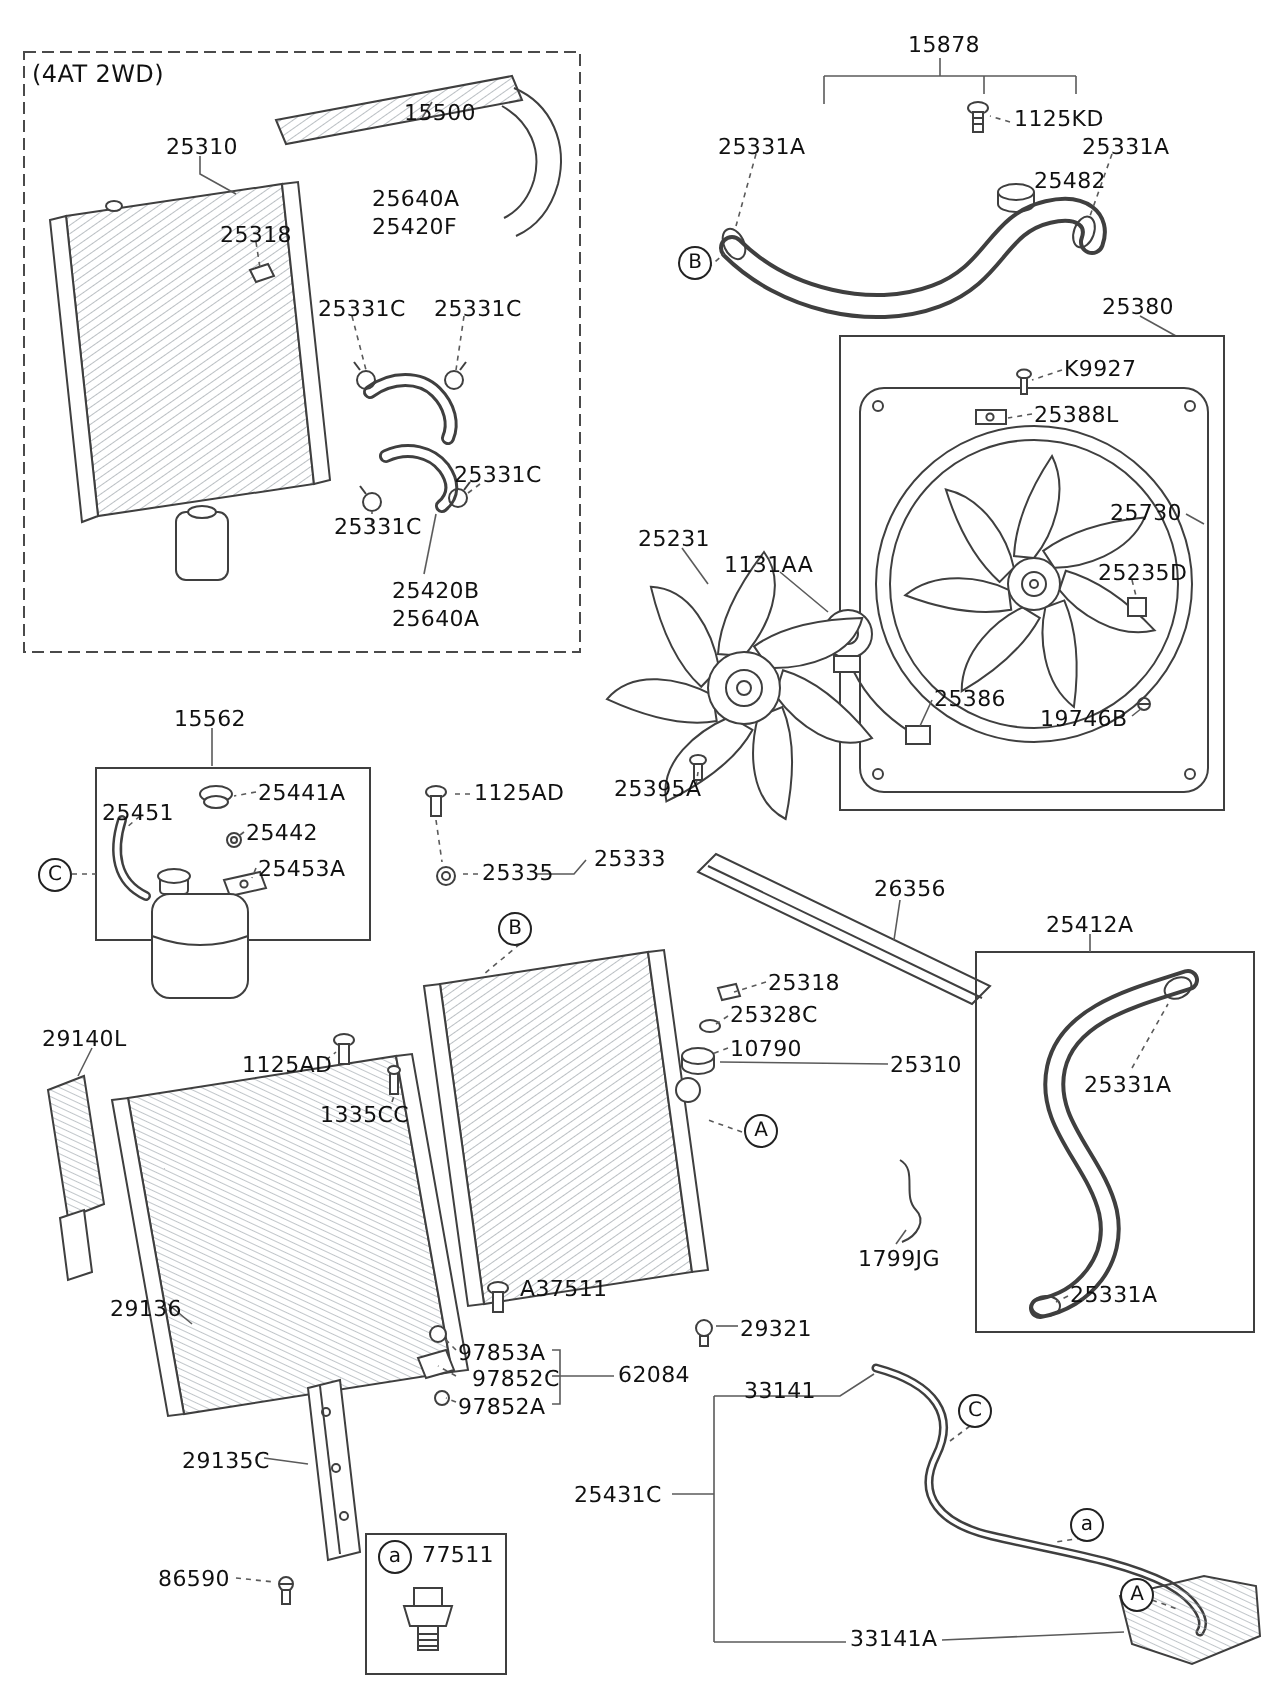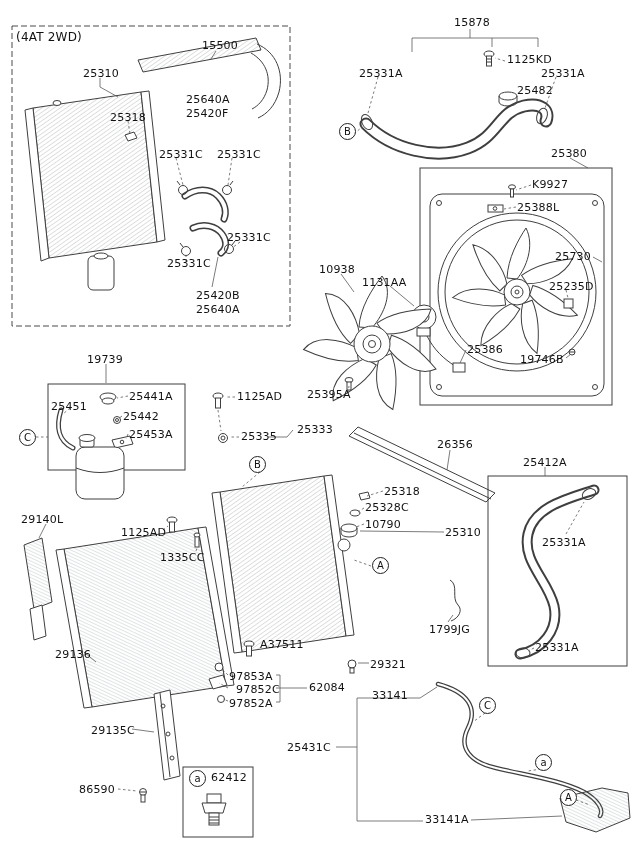--- a/index.html
+++ b/index.html
@@ -294,21 +294,21 @@
     <polygon class="fw" points="202,803 226,803 223,813 205,813"></polygon>
     <rect class="fw" x="209" y="813" width="10" height="12"></rect>
     <line class="ln" x1="209" y1="817" x2="219" y2="817"></line>
     <line class="ln" x1="209" y1="820" x2="219" y2="820"></line>
     <line class="ln" x1="209" y1="823" x2="219" y2="823"></line>
   </g>
 </svg>
 
   <span class="lbl variant" style="left:16px;top:30px">(4AT 2WD)</span>
 
-  <span class="lbl" style="left:202px;top:39px">15500</span>
+  <span class="lbl" style="left:202px;top:50px">15500</span>
   <span class="lbl" style="left:83px;top:67px">25310</span>
   <span class="lbl" style="left:110px;top:111px">25318</span>
   <span class="lbl" style="left:186px;top:93px">25640A</span>
   <span class="lbl" style="left:186px;top:107px">25420F</span>
   <span class="lbl" style="left:159px;top:148px">25331C</span>
   <span class="lbl" style="left:217px;top:148px">25331C</span>
   <span class="lbl" style="left:227px;top:231px">25331C</span>
   <span class="lbl" style="left:167px;top:257px">25331C</span>
   <span class="lbl" style="left:196px;top:289px">25420B</span>
   <span class="lbl" style="left:196px;top:303px">25640A</span>
@@ -316,27 +316,27 @@
   <span class="lbl" style="left:454px;top:16px">15878</span>
   <span class="lbl" style="left:507px;top:53px">1125KD</span>
   <span class="lbl" style="left:359px;top:67px">25331A</span>
   <span class="lbl" style="left:541px;top:67px">25331A</span>
   <span class="lbl" style="left:517px;top:84px">25482</span>
   <span class="lbl" style="left:551px;top:147px">25380</span>
   <span class="lbl" style="left:532px;top:178px">K9927</span>
   <span class="lbl" style="left:517px;top:201px">25388L</span>
   <span class="lbl" style="left:555px;top:250px">25730</span>
   <span class="lbl" style="left:549px;top:280px">25235D</span>
-  <span class="lbl" style="left:319px;top:263px">10938</span>
+  <span class="lbl" style="left:319px;top:263px">25231</span>
   <span class="lbl" style="left:362px;top:276px">1131AA</span>
   <span class="lbl" style="left:467px;top:343px">25386</span>
   <span class="lbl" style="left:520px;top:353px">19746B</span>
   <span class="lbl" style="left:307px;top:388px">25395A</span>
 
-  <span class="lbl" style="left:87px;top:353px">19739</span>
+  <span class="lbl" style="left:87px;top:353px">15562</span>
   <span class="lbl" style="left:129px;top:390px">25441A</span>
   <span class="lbl" style="left:51px;top:400px">25451</span>
   <span class="lbl" style="left:123px;top:410px">25442</span>
   <span class="lbl" style="left:129px;top:428px">25453A</span>
   <span class="lbl" style="left:237px;top:390px">1125AD</span>
   <span class="lbl" style="left:241px;top:430px">25335</span>
   <span class="lbl" style="left:297px;top:423px">25333</span>
   <span class="lbl" style="left:437px;top:438px">26356</span>
   <span class="lbl" style="left:523px;top:456px">25412A</span>
 
@@ -358,21 +358,21 @@
   <span class="lbl" style="left:236px;top:683px">97852C</span>
   <span class="lbl" style="left:229px;top:697px">97852A</span>
   <span class="lbl" style="left:309px;top:681px">62084</span>
 
   <span class="lbl" style="left:542px;top:536px">25331A</span>
   <span class="lbl" style="left:535px;top:641px">25331A</span>
 
   <span class="lbl" style="left:372px;top:689px">33141</span>
   <span class="lbl" style="left:287px;top:741px">25431C</span>
   <span class="lbl" style="left:425px;top:813px">33141A</span>
-  <span class="lbl" style="left:211px;top:771px">62412</span>
+  <span class="lbl" style="left:211px;top:771px">77511</span>
 
   <span class="callout" style="left:339px;top:123px">B</span>
   <span class="callout" style="left:249px;top:456px">B</span>
   <span class="callout" style="left:19px;top:429px">C</span>
   <span class="callout" style="left:372px;top:557px">A</span>
   <span class="callout" style="left:479px;top:697px">C</span>
   <span class="callout" style="left:535px;top:754px">a</span>
   <span class="callout" style="left:560px;top:789px">A</span>
   <span class="callout" style="left:189px;top:770px">a</span>
 

